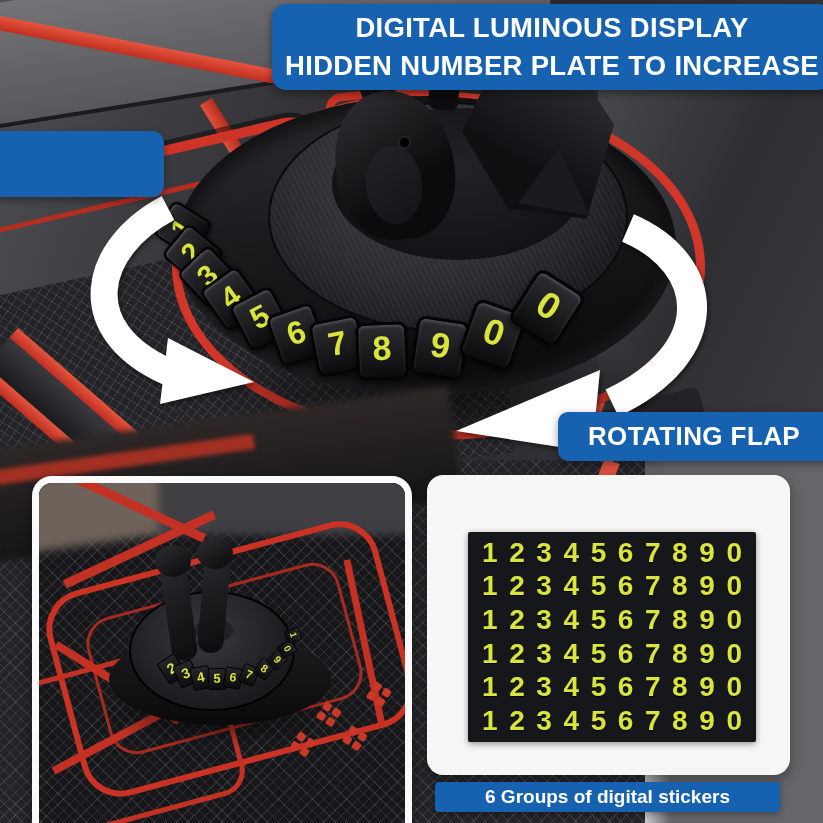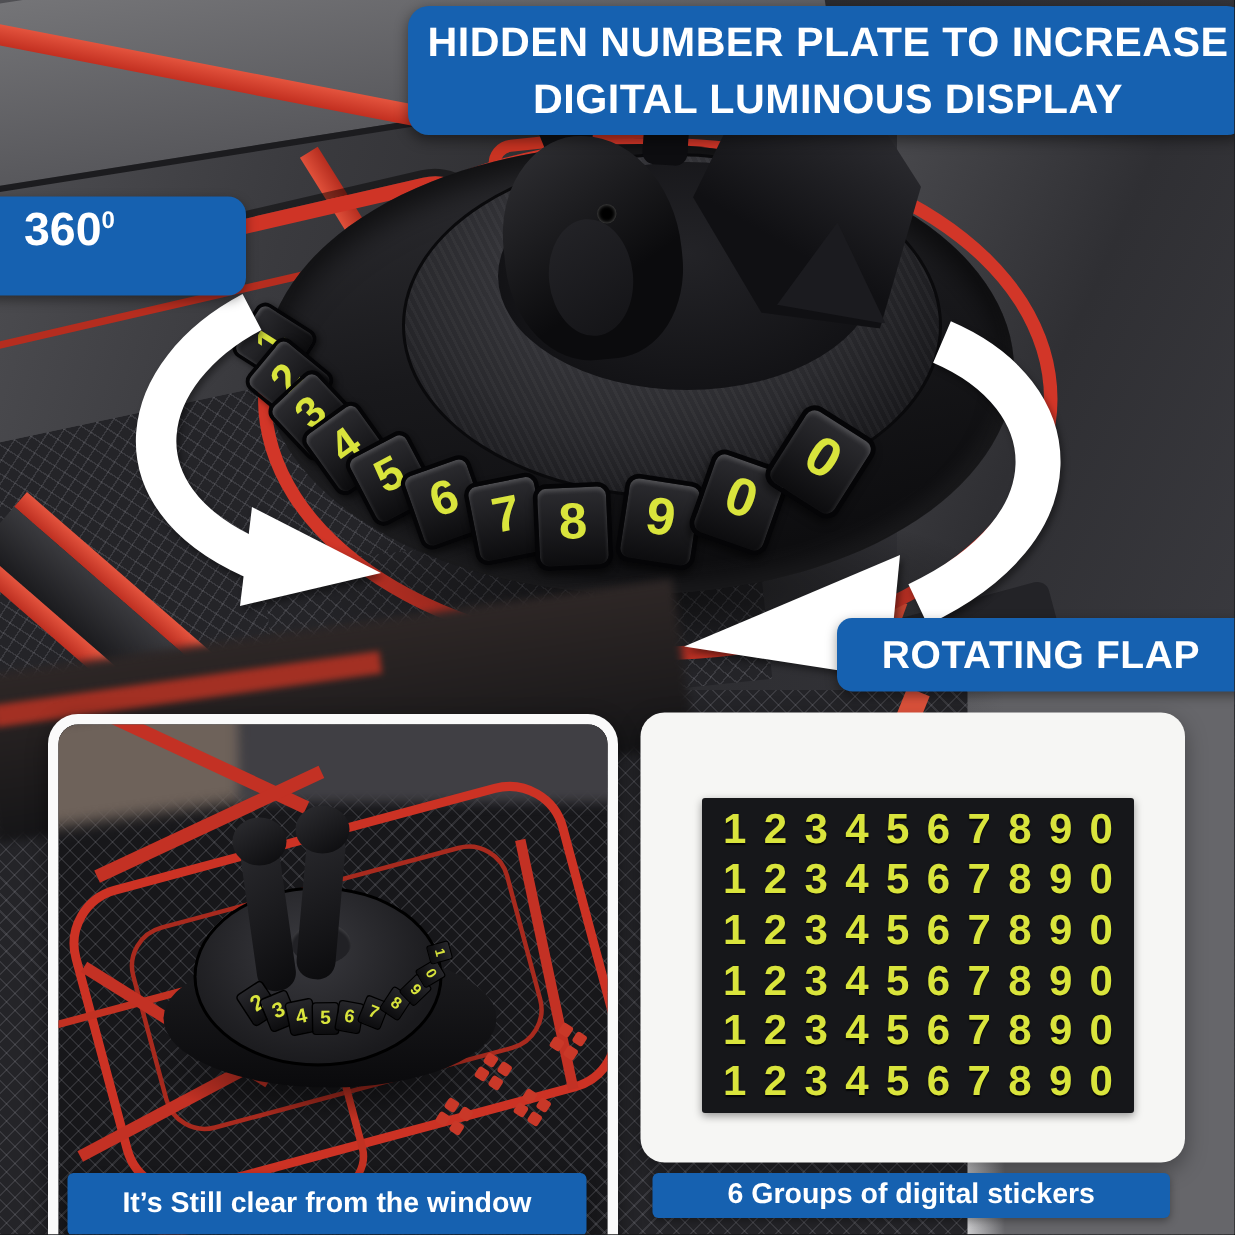--- a/index.html
+++ b/index.html
@@ -256,21 +256,20 @@
           <span></span>
           <span></span>
           <span></span>
         </div>
       <div class="dice" style="left:330px;top:202px;">
           <span></span>
           <span></span>
           <span></span>
           <span></span>
         </div>
-      <div class="abs caption caption-left">It’s Still clear from the window</div>
     </div>
   </div>
 
   <div class="abs inset-right">
     <div class="abs sticker-sheet">
         <div class="sticker-row">
           <span>1</span>
           <span>2</span>
           <span>3</span>
           <span>4</span>
@@ -339,21 +338,20 @@
           <span>7</span>
           <span>8</span>
           <span>9</span>
           <span>0</span>
         </div>
       </div>
   </div>
   <div class="abs caption caption-right">6 Groups of digital stickers</div>
 
   <div class="abs banner">
+    <div>DIGITAL LUMINOUS DISPLAY</div>
     <div>HIDDEN NUMBER PLATE TO INCREASE</div>
-    <div>DIGITAL LUMINOUS DISPLAY</div>
   </div>
   <div class="abs rot-label">
-    <div class="big"><span>360</span><sup>0</sup></div>
   </div>
   <div class="abs flap-label">ROTATING FLAP</div>
 
 </div>
 
 </body></html>

